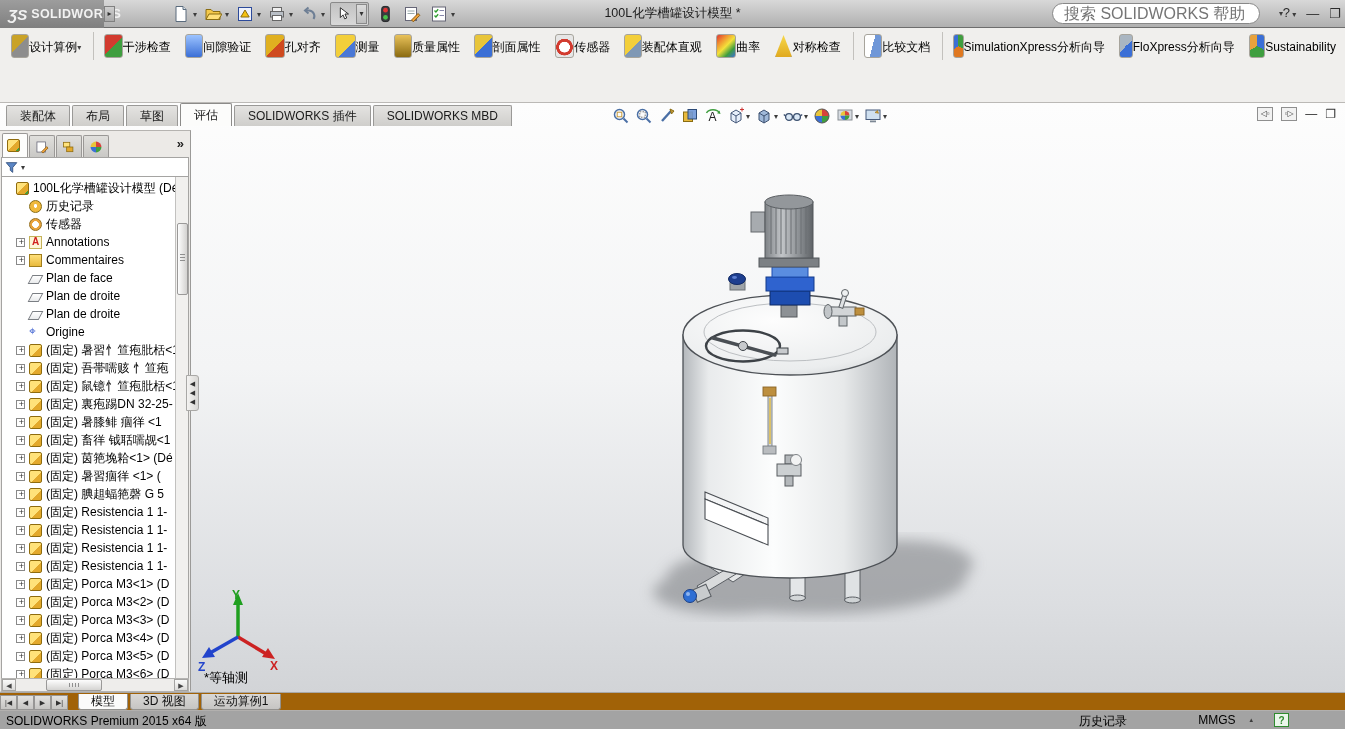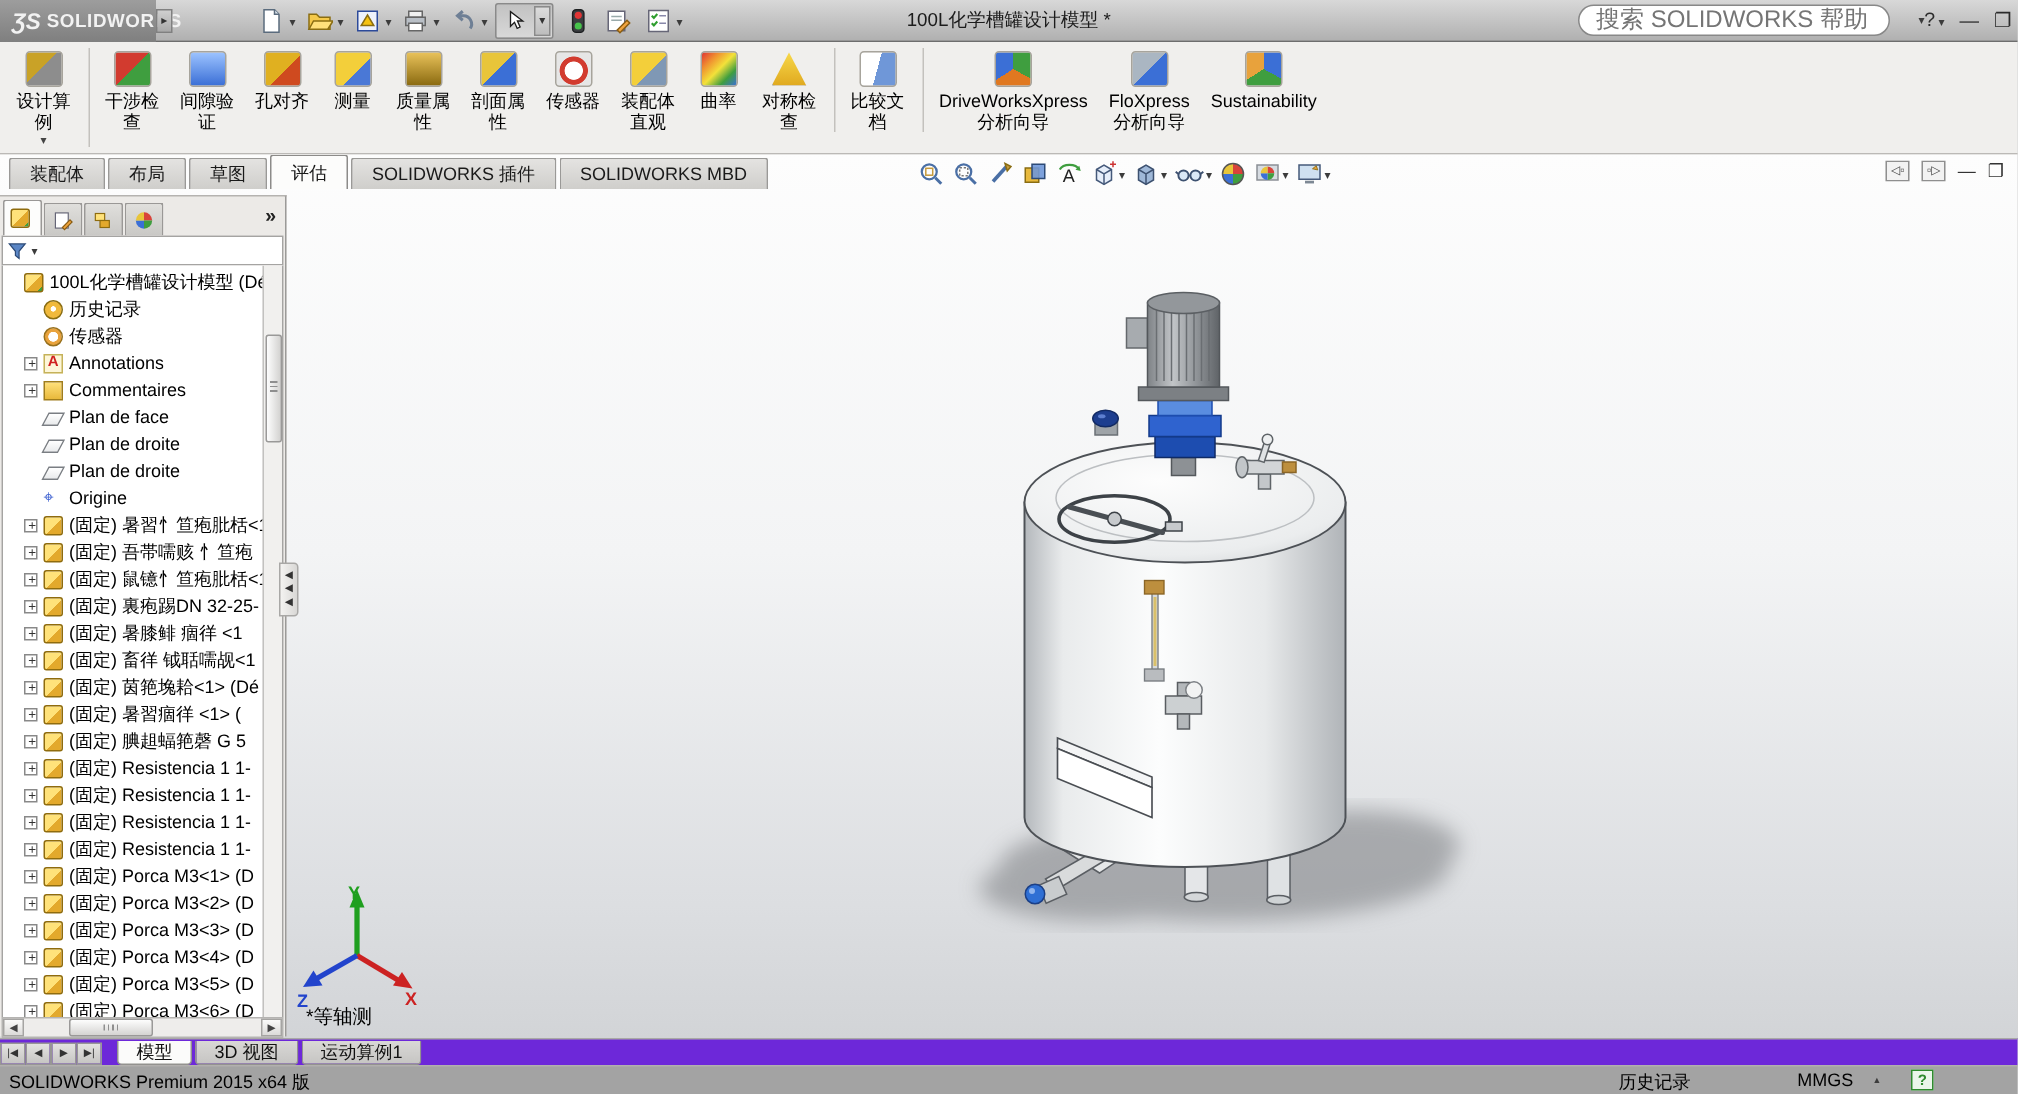--- a/index.html
+++ b/index.html
@@ -20,21 +20,21 @@
   .ddbox{width:11px;height:20px;border:1px solid #8a8a8a;background:linear-gradient(#dcdcdc,#bdbdbd);font-size:8px;line-height:18px;text-align:center;color:#333;margin-left:1px}
   #doc-title{position:absolute;left:50%;top:0;transform:translateX(-50%);line-height:27px;color:#1c1c1c;font-size:12.5px;white-space:nowrap}
   #search-box{position:absolute;right:85px;top:3px;width:208px;height:21px;background:#fff;border:1px solid #888;border-radius:11px;display:flex;align-items:center;padding:0 6px;gap:5px}
   #search-input{flex:1;border:none;outline:none;font-size:16px;color:#555;background:transparent;font-family:"Liberation Sans",sans-serif}
   #search-box .dd{margin-left:-2px}
   #win-controls{position:absolute;right:4px;top:4px;display:flex;align-items:center;gap:10px}
   .winbtn{color:#2c2c2c;font-size:13px;line-height:18px}
 
   
   #ribbon{position:absolute;left:0;top:28px;width:1345px;height:75px;background:#f0efed;border-bottom:1px solid #bbb9b6;display:flex;align-items:flex-start;padding:4px 2px 0 4px}
-  .rbtn{display:flex;flex-direction:column;align-items:center;padding:2px 7px 0 7px;min-width:44px}
+  .rbtn{display:flex;flex-direction:row;align-items:center;padding:2px 7px 0 7px;min-width:44px}
   .rbtn .ric{width:25px;height:24px;border:1px solid #a7a49c;border-radius:3px;margin-bottom:2px}
   .rbtn .cap{font-size:12px;line-height:14px;text-align:center;white-space:nowrap;color:#000}
   .rbtn.has-dd::after{content:"▾";font-size:8px;color:#444;margin-top:1px}
   .rbtn.divider-after{border-right:1px solid #c3c1bd;margin-right:3px;padding-right:12px}
   
   .ic-design-study{background:linear-gradient(135deg,#c9a227 0 45%,#8d8d8d 45% 100%)}
   .ic-interference-check{background:linear-gradient(135deg,#d23b2f 0 50%,#3f9e3f 50% 100%)}
   .ic-clearance-verify{background:linear-gradient(#9cc3ff,#3b6fd6)}
   .ic-hole-alignment{background:linear-gradient(135deg,#e0b020 0 55%,#cf4a1f 55% 100%)}
   .ic-measure{background:linear-gradient(135deg,#f3cf3a 0 60%,#4a78d6 60% 100%)}
@@ -96,21 +96,21 @@
   .harrow{width:14px;height:12px;font-size:7px;line-height:12px;text-align:center;color:#444;background:linear-gradient(#fafaf9,#dcdbd9);border:1px solid #a5a4a2}
   #hthumb{width:56px;height:12px;margin-left:30px;background:linear-gradient(#fdfdfd,#d5d4d2);border:1px solid #9a9998;border-radius:2px;position:relative}
   #hthumb::after{content:"";position:absolute;top:3px;bottom:3px;left:22px;width:10px;background:repeating-linear-gradient(90deg,#8f8f8f 0 1px,transparent 1px 3px)}
   
   #splitter{position:absolute;left:186px;top:272px;width:13px;height:36px;background:linear-gradient(90deg,#f4f3f1,#d9d8d6);border:1px solid #a9a8a6;border-radius:0 3px 3px 0;display:flex;flex-direction:column;align-items:center;justify-content:center;gap:1px}
   #splitter span{font-size:7px;line-height:8px;color:#333}
   
   #orient-label{position:absolute;left:204px;top:566px;font-weight:normal;font-size:13px;color:#000}
   #triad{position:absolute;left:196px;top:482px}
   
-  #doc-tabs{position:absolute;left:0;top:692px;width:1345px;height:18px;background:#6d28d9;border-top:1px solid #a9a8a6;display:flex;align-items:flex-end}
+  #doc-tabs{position:absolute;left:0;top:692px;width:1345px;height:18px;background:#a16207;border-top:1px solid #a9a8a6;display:flex;align-items:flex-end}
   .navbtn{width:17px;height:15px;margin-top:1px;background:linear-gradient(#e3e2e0,#c6c5c3);border:1px solid #979695;font-size:7px;line-height:13px;text-align:center;color:#333}
   .dtab{padding:0 12px;line-height:15px;font-size:12px;background:linear-gradient(#d9d8d6,#c6c5c3);border:1px solid #93928f;border-top:none;border-radius:0 0 3px 3px;margin-left:2px;white-space:nowrap}
   .dtab.active{background:#fbfbfa}
   #doc-tab-mount{display:flex;margin-left:8px}
   
   #statusbar{position:absolute;left:0;top:710px;width:1345px;height:27px;background:#a3a3a3;border-top:1px solid #b2b0ae;font-size:12px}
   #status-left{position:absolute;left:6px;top:2px;color:#000}
   #status-def{position:absolute;right:218px;top:2px;color:#000}
   #status-units{position:absolute;right:92px;top:2px;color:#000;display:flex;gap:14px;align-items:center}
   #status-units .dd{font-size:7px}
@@ -287,21 +287,21 @@
       <div class="cap">对称检</div>
       <div class="cap">查</div>
     </div>
     <div class="rbtn divider-after">
       <div class="ric ic-compare-documents"></div>
       <div class="cap">比较文</div>
       <div class="cap">档</div>
     </div>
     <div class="rbtn">
       <div class="ric ic-simulationxpress"></div>
-      <div class="cap">DriveWorksXpress</div>
+      <div class="cap">SimulationXpress</div>
       <div class="cap">分析向导</div>
     </div>
     <div class="rbtn">
       <div class="ric ic-floxpress"></div>
       <div class="cap">FloXpress</div>
       <div class="cap">分析向导</div>
     </div>
     <div class="rbtn">
       <div class="ric ic-sustainability"></div>
       <div class="cap">Sustainability</div>

